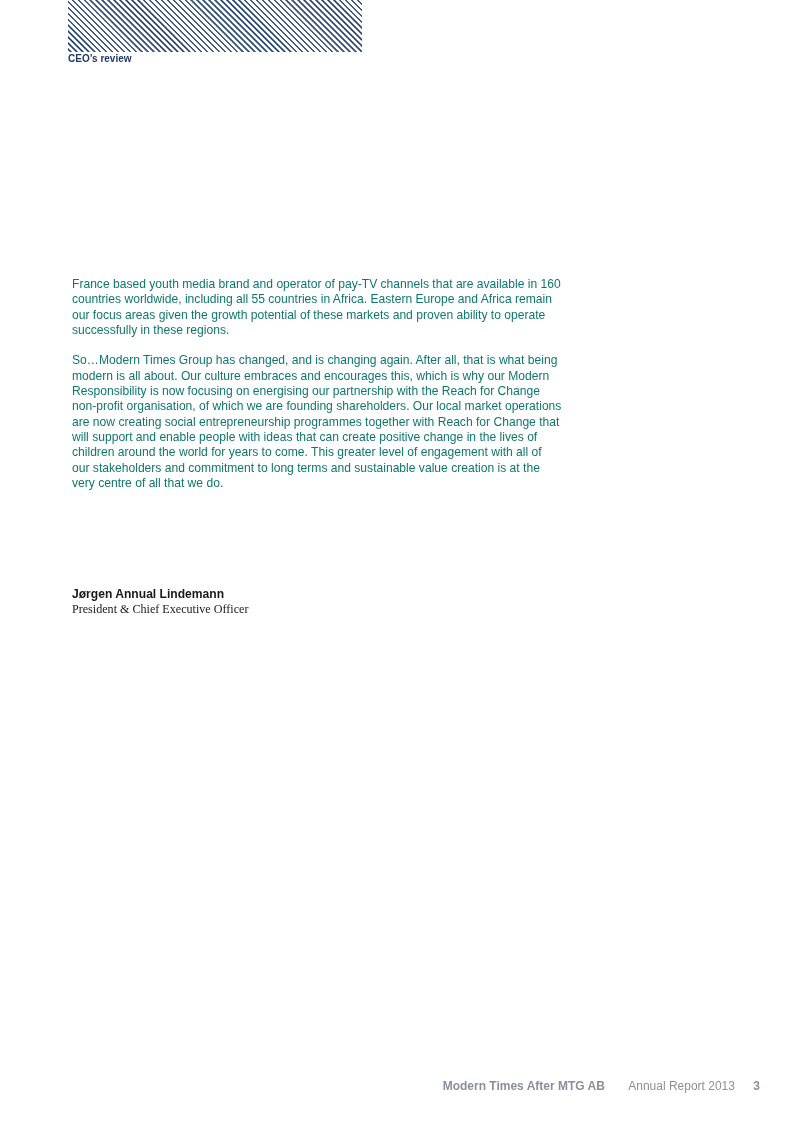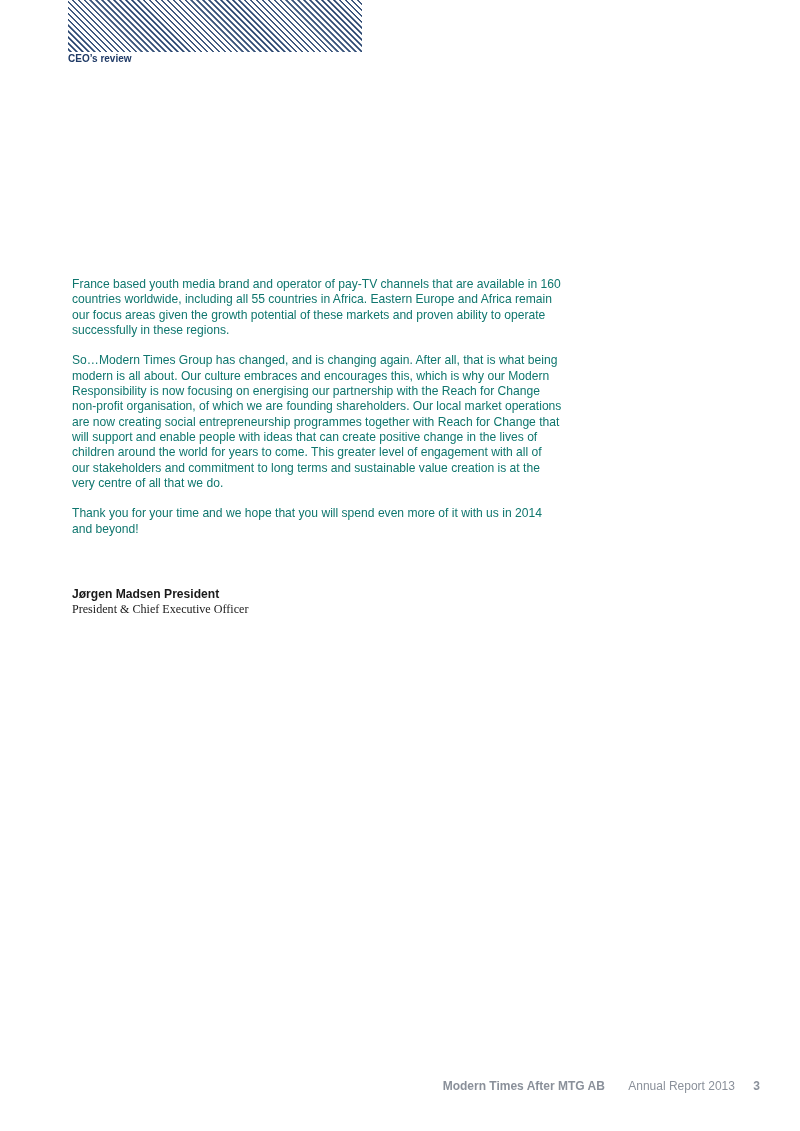--- a/index.html
+++ b/index.html
@@ -91,25 +91,24 @@
 </head>
 <body>
 
 <div class="hatch"></div>
 
 <div class="section-title">CEO’s review</div>
 
 <div class="body-text">
   <p>France based youth media brand and operator of pay-TV channels that are available in 160 countries worldwide, including all 55 countries in Africa. Eastern Europe and Africa remain our focus areas given the growth potential of these markets and proven ability to operate successfully in these regions.</p>
   <p>So…Modern Times Group has changed, and is changing again. After all, that is what being modern is all about. Our culture embraces and encourages this, which is why our Modern Responsibility is now focusing on energising our partnership with the Reach for Change non-profit organisation, of which we are founding shareholders. Our local market operations are now creating social entrepreneurship programmes together with Reach for Change that will support and enable people with ideas that can create positive change in the lives of children around the world for years to come. This greater level of engagement with all of our stakeholders and commitment to long terms and sustainable value creation is at the very centre of all that we do.</p>
-  <p>Thank you for your time and we hope that you will spend even more of it with us in 2014 and beyond!</p>
 </div>
 
 <div class="signature">
-  <span class="name">Jørgen Madsen President</span>
+  <span class="name">Jørgen Annual Lindemann</span>
   <span class="role">President &amp; Chief Executive Officer</span>
 </div>
 
 <div class="footer">
   <span class="company">Modern Times After MTG AB</span>
   <span class="report">Annual Report 2013</span>
   <span class="page-num">3</span>
 </div>
 
 </body></html>

